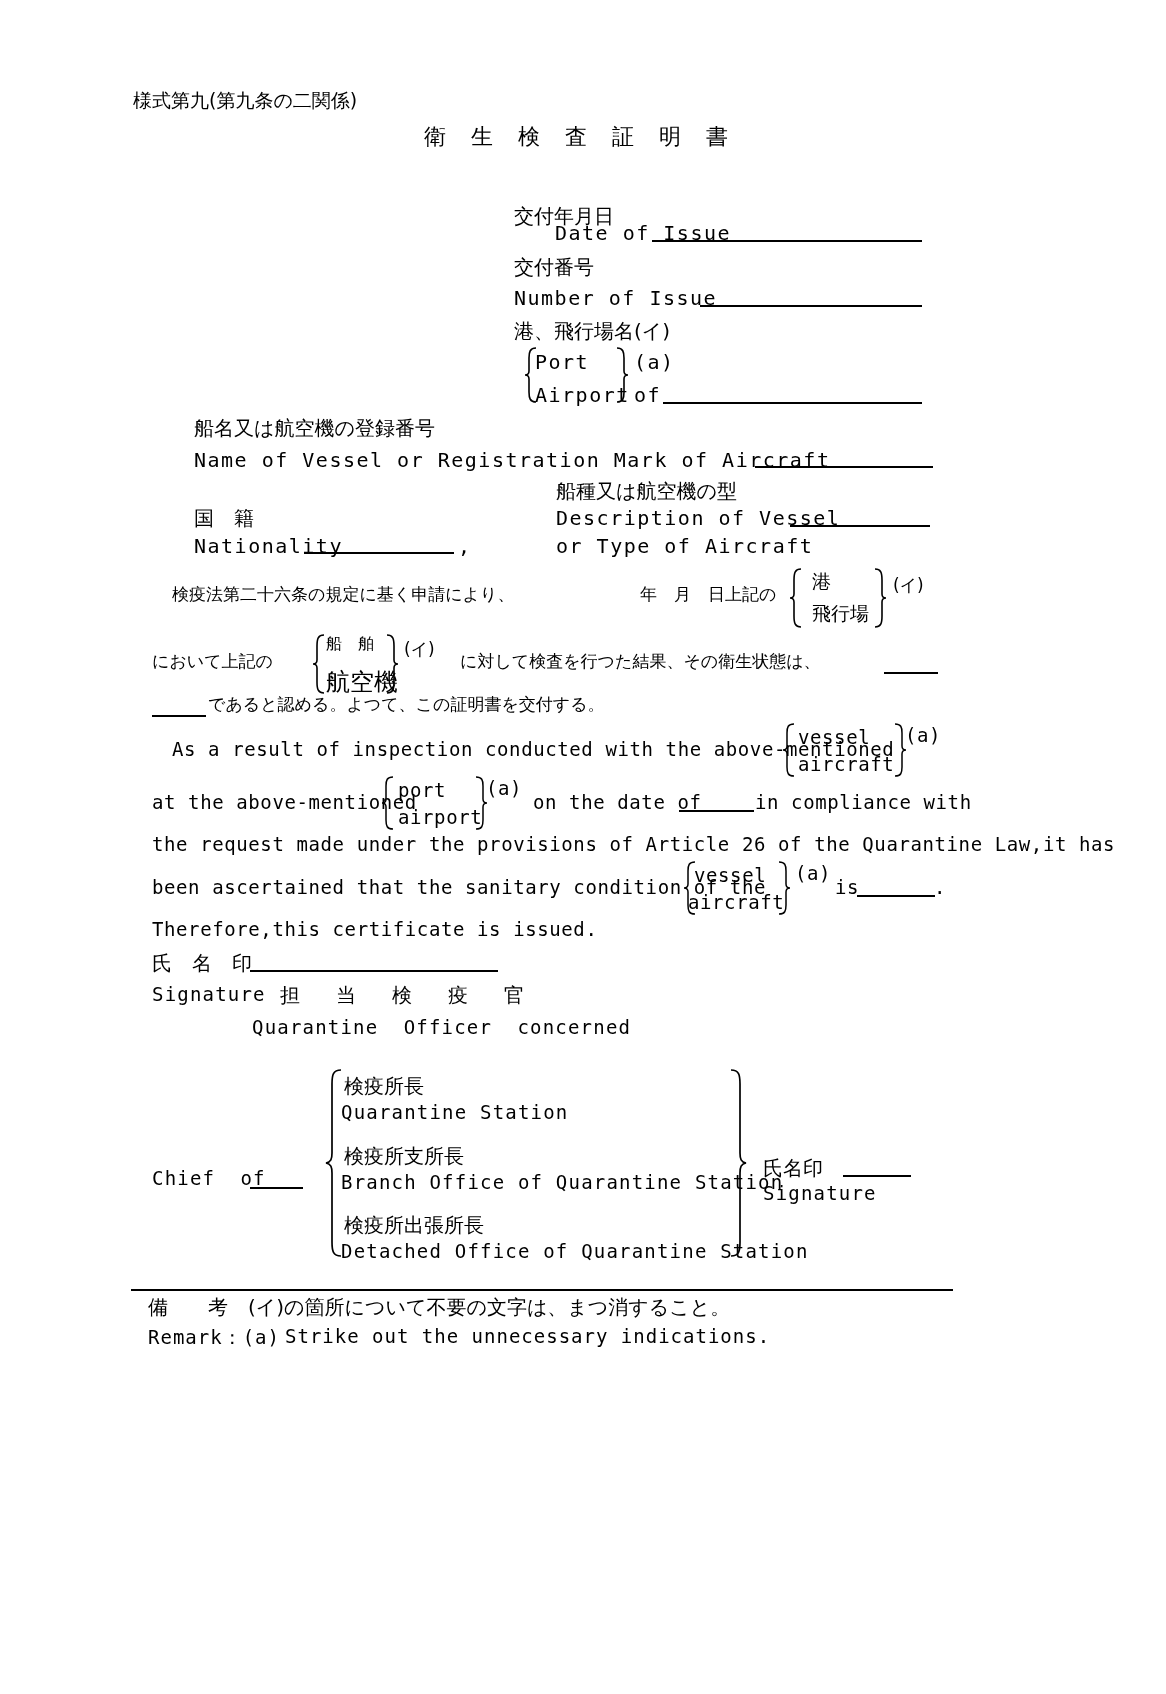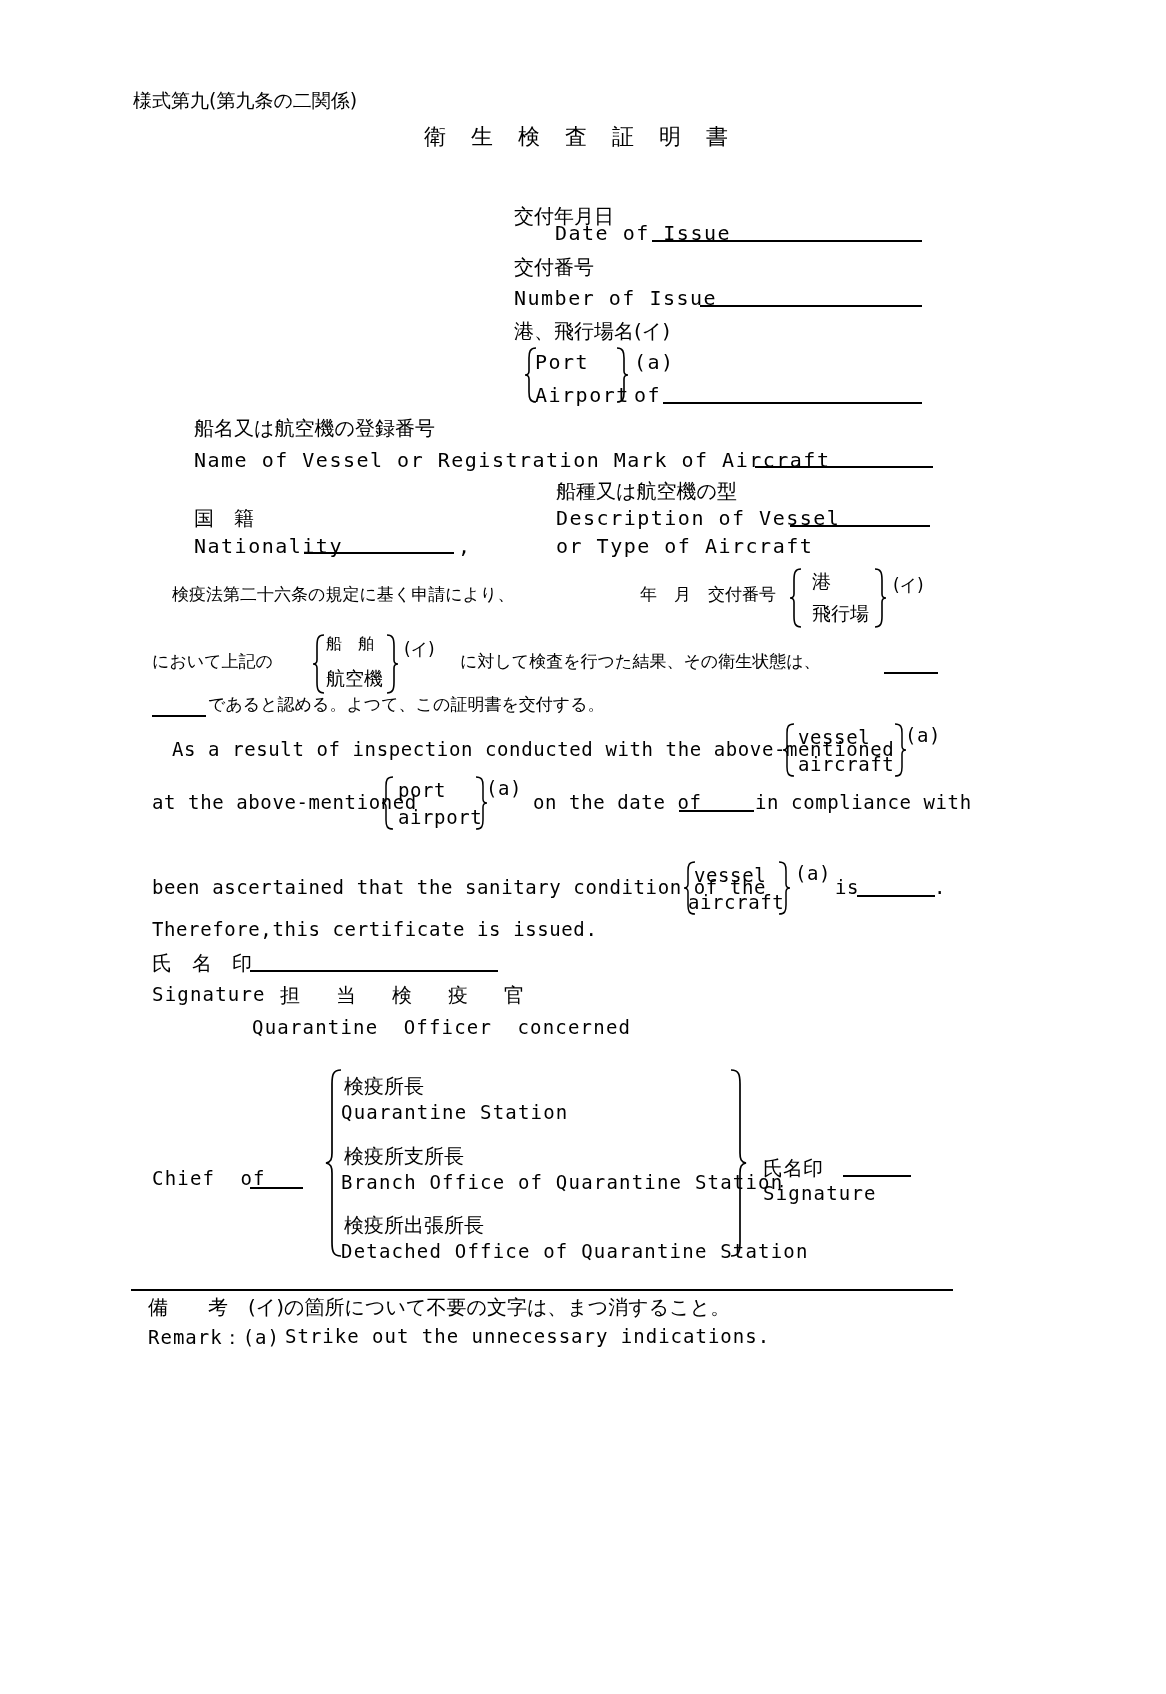--- a/index.html
+++ b/index.html
@@ -97,21 +97,21 @@
   <div class="abs en lbl-en" style="left:556px; top:506px;">Description of Vessel</div>
   <div class="rule" style="left:790px; top:525px; width:140px;"></div>
   <div class="abs en lbl-en" style="left:556px; top:534px;">or Type of Aircraft</div>
 
   <div class="abs jp lbl-jp" style="left:194px; top:505px;">国　籍</div>
   <div class="abs en lbl-en" style="left:194px; top:534px;">Nationality</div>
   <div class="rule" style="left:304px; top:552px; width:150px;"></div>
   <div class="abs en lbl-en" style="left:458px; top:534px;">,</div>
 
   <div class="abs jp body-jp" style="left:172px; top:583px;">検疫法第二十六条の規定に基く申請により、</div>
-  <div class="abs jp body-jp" style="left:640px; top:583px;">年　月　交付番号</div>
+  <div class="abs jp body-jp" style="left:640px; top:583px;">年　月　日上記の</div>
 
   <div class="brace" style="left:789px; top:567px;">
     <svg width="14" height="62" viewBox="0 0 14 62">
       <path d="M12 2 C6 2 5 6 5 13 L5 27 C5 30 4 31 1 31 C4 31 5 32 5 35 L5 49 C5 56 6 60 12 60" fill="none" stroke="#000" stroke-width="1.6"></path>
     </svg>
   </div>
   <div class="abs jp body-jp" style="left:812px; top:569px; font-size:19px;">港</div>
   <div class="abs jp body-jp" style="left:812px; top:601px; font-size:19px;">飛行場</div>
   <div class="brace" style="left:873px; top:567px;">
     <svg width="14" height="62" viewBox="0 0 14 62">
@@ -121,21 +121,21 @@
   <div class="abs jp body-jp" style="left:893px; top:574px;">(イ)</div>
 
   <div class="abs jp body-jp" style="left:152px; top:650px;">において上記の</div>
 
   <div class="brace" style="left:312px; top:633px;">
     <svg width="14" height="62" viewBox="0 0 14 62">
       <path d="M12 2 C6 2 5 6 5 13 L5 27 C5 30 4 31 1 31 C4 31 5 32 5 35 L5 49 C5 56 6 60 12 60" fill="none" stroke="#000" stroke-width="1.6"></path>
     </svg>
   </div>
   <div class="abs jp body-jp" style="left:326px; top:634px; font-size:16px;">船　舶</div>
-  <div class="abs jp body-jp" style="left:326px; top:666px; font-size:19px;">航空機</div>
+  <div class="abs jp body-jp" style="left:326px; top:666px; font-size:24px;">航空機</div>
   <div class="brace" style="left:385px; top:633px;">
     <svg width="14" height="62" viewBox="0 0 14 62">
       <path d="M2 2 C8 2 9 6 9 13 L9 27 C9 30 10 31 13 31 C10 31 9 32 9 35 L9 49 C9 56 8 60 2 60" fill="none" stroke="#000" stroke-width="1.6"></path>
     </svg>
   </div>
   <div class="abs jp body-jp" style="left:404px; top:638px;">(イ)</div>
   <div class="abs jp body-jp" style="left:460px; top:650px;">に対して検査を行つた結果、その衛生状態は、</div>
   <div class="rule" style="left:884px; top:672px; width:54px;"></div>
 
   <div class="rule" style="left:152px; top:715px; width:54px;"></div>
@@ -169,20 +169,21 @@
   <div class="brace" style="left:474px; top:775px;">
     <svg width="14" height="56" viewBox="0 0 14 56">
       <path d="M2 2 C8 2 9 5 9 11 L9 24 C9 27 10 28 13 28 C10 28 9 29 9 32 L9 45 C9 51 8 54 2 54" fill="none" stroke="#000" stroke-width="1.5"></path>
     </svg>
   </div>
   <div class="abs en body-en" style="left:486px; top:777px;">(a)</div>
   <div class="abs en body-en" style="left:533px; top:791px;">on the date of</div>
   <div class="rule" style="left:679px; top:810px; width:75px;"></div>
   <div class="abs en body-en" style="left:755px; top:791px;">in compliance with</div>
 
+  <div class="abs en body-en" style="left:152px; top:833px;">the request made under the provisions of Article 26 of the Quarantine Law,it has</div>
 
   <div class="abs en body-en" style="left:152px; top:876px;">been ascertained that the sanitary condition of the</div>
 
   <div class="brace" style="left:683px; top:860px;">
     <svg width="14" height="56" viewBox="0 0 14 56">
       <path d="M12 2 C6 2 5 5 5 11 L5 24 C5 27 4 28 1 28 C4 28 5 29 5 32 L5 45 C5 51 6 54 12 54" fill="none" stroke="#000" stroke-width="1.5"></path>
     </svg>
   </div>
   <div class="abs en body-en" style="left:694px; top:864px;">vessel</div>
   <div class="abs en body-en" style="left:688px; top:891px;">aircraft</div>

